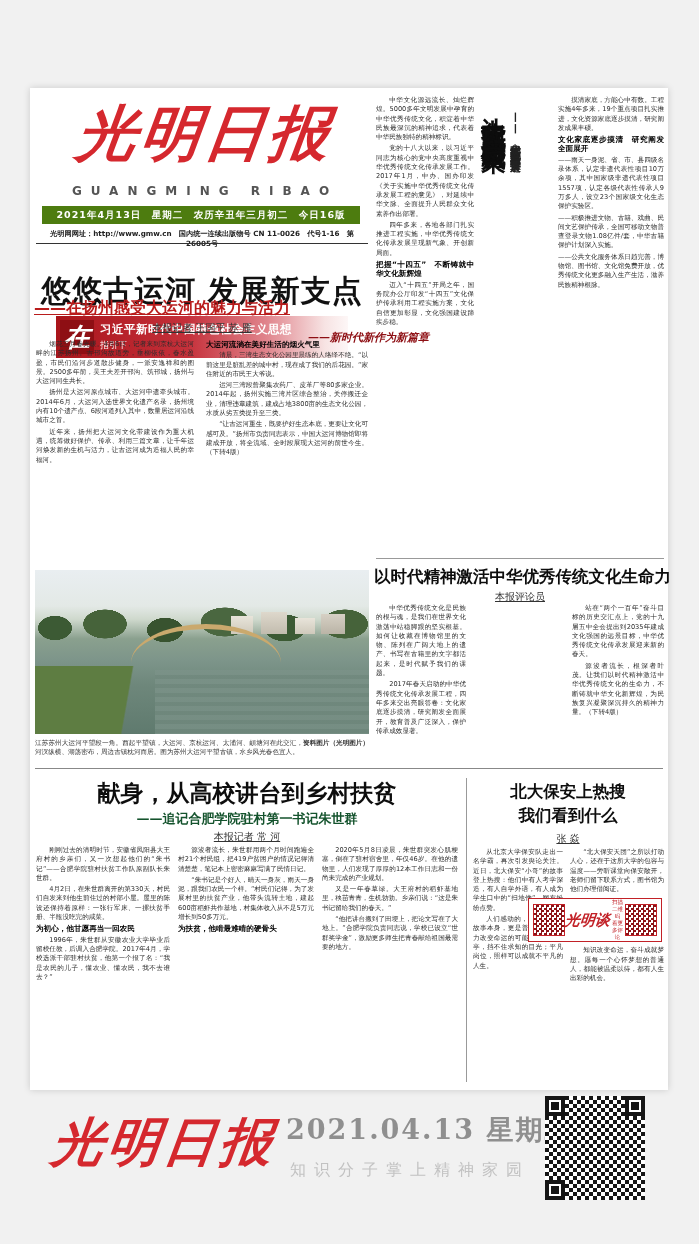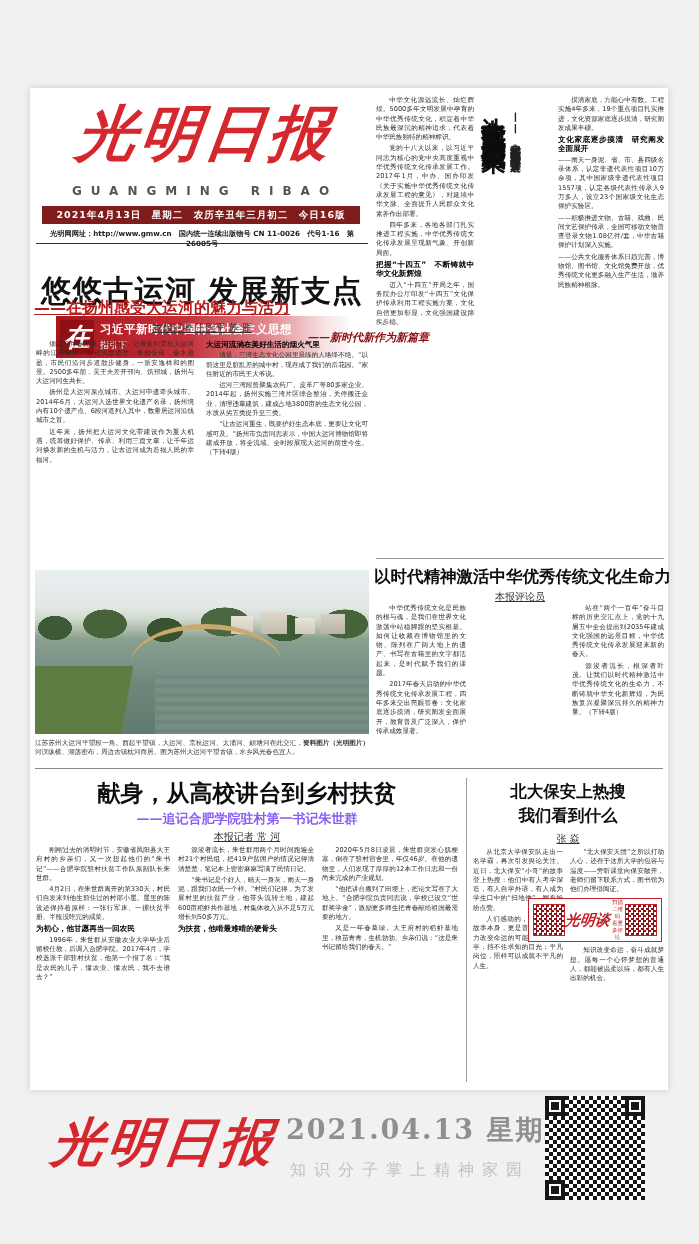--- a/index.html
+++ b/index.html
@@ -17,21 +17,21 @@
   
   .logo{
     font-family:"DejaVu Serif","Liberation Serif",serif;
     font-style:italic;font-weight:bold;color:#d5282e;
     transform:skewX(-7deg);letter-spacing:4px;white-space:nowrap;
   }
   .masthead-logo{left:30px;top:6px;width:290px;font-size:60px;text-align:center;}
   .pinyin{left:30px;top:96px;width:290px;text-align:center;color:#555;
     font-size:12px;letter-spacing:9px;font-weight:bold;}
   .datebar{
-    left:12px;top:118px;width:318px;height:18px;background:#7f1d1d;color:#fff;
+    left:12px;top:118px;width:318px;height:18px;background:#4d7c0f;color:#fff;
     font-size:9.5px;line-height:18px;text-align:center;font-weight:bold;letter-spacing:1px;}
   .infoline{left:8px;top:141px;width:328px;text-align:center;font-size:7.2px;color:#222;font-weight:bold;}
   .mastrule{left:6px;top:155px;width:332px;height:0;border-top:1.6px solid #333;}
   
   .lead-head{left:4px;top:183px;width:336px;text-align:center;font-size:30px;
     font-weight:900;letter-spacing:1px;color:#111;white-space:nowrap;}
   .lead-sub{left:4px;top:210px;width:336px;text-align:left;font-size:16px;font-weight:bold;color:#b91c1c;text-decoration:underline;}
   .byline{font-size:10px;color:#333;text-align:center;text-decoration:underline;}
   .banner{
     left:26px;top:228px;width:292px;height:42px;display:flex;align-items:center;
@@ -93,21 +93,21 @@
   
   .com-head{left:344px;top:478px;width:292px;text-align:right;font-size:16.5px;
     font-weight:900;color:#0d0d0d;white-space:nowrap;letter-spacing:0;}
   .com-byline{left:344px;top:502px;width:292px;}
   .com-col1{left:346px;top:516px;width:90px;height:162px;}
   .com-col2{left:443px;top:516px;width:92px;height:162px;}
   .com-col3{left:542px;top:516px;width:92px;height:162px;}
   
   .tri-head{left:5px;top:690px;width:424px;text-align:center;font-size:23px;
     font-weight:900;color:#0d0d0d;white-space:nowrap;}
-  .tri-sub{left:5px;top:722px;width:424px;text-align:center;font-size:13px;font-weight:bold;color:#8b5cf6;}
+  .tri-sub{left:5px;top:722px;width:424px;text-align:center;font-size:13px;font-weight:bold;color:#14532d;}
   .tri-byline{left:5px;top:742px;width:424px;}
   .tri-col1{left:6px;top:758px;width:134px;height:238px;}
   .tri-col2{left:148px;top:758px;width:136px;height:238px;}
   .tri-col3{left:292px;top:758px;width:136px;height:238px;}
   .vdivider{left:436px;top:690px;height:304px;border-left:1px solid #999;}
   .sec-head{left:442px;top:692px;width:192px;text-align:center;font-size:16.5px;
     font-weight:900;color:#0d0d0d;line-height:24px;}
   .sec-byline{left:442px;top:744px;width:192px;}
   .sec-col1{left:443px;top:760px;width:90px;height:234px;}
   .sec-col2{left:540px;top:760px;width:94px;height:234px;overflow:visible;}
@@ -225,22 +225,22 @@
     <p class="insethead">为初心，他甘愿再当一回农民</p>
     <p>1996年，朱世群从安徽农业大学毕业后留校任教，后调入合肥学院。2017年4月，学校选派干部驻村扶贫，他第一个报了名：“我是农民的儿子，懂农业、懂农民，我不去谁去？”</p>
   </div>
   <div class="abs bodycol tri-col2">
     <p>源浚者流长，朱世群用两个月时间跑遍全村21个村民组，把419户贫困户的情况记得清清楚楚，笔记本上密密麻麻写满了民情日记。</p>
     <p>“朱书记是个好人，晴天一身灰，雨天一身泥，跟我们农民一个样。”村民们记得，为了发展村里的扶贫产业，他带头流转土地，建起600亩稻虾共作基地，村集体收入从不足5万元增长到50多万元。</p>
     <p class="insethead">为扶贫，他啃最难啃的硬骨头</p>
   </div>
   <div class="abs bodycol tri-col3">
     <p>2020年5月8日凌晨，朱世群突发心肌梗塞，倒在了驻村宿舍里，年仅46岁。在他的遗物里，人们发现了厚厚的12本工作日志和一份尚未完成的产业规划。</p>
+    <p>又是一年春草绿。大王府村的稻虾基地里，秧苗青青，生机勃勃。乡亲们说：“这是朱书记留给我们的春天。”</p>
     <p>“他把讲台搬到了田埂上，把论文写在了大地上。”合肥学院负责同志说，学校已设立“世群奖学金”，激励更多师生把青春献给祖国最需要的地方。</p>
-    <p>又是一年春草绿。大王府村的稻虾基地里，秧苗青青，生机勃勃。乡亲们说：“这是朱书记留给我们的春天。”</p>
   </div>
 
   <div class="abs vdivider"></div>
 
   <div class="abs sec-head">
     <div>北大保安上热搜</div>
     <div>我们看到什么</div>
   </div>
   <div class="abs byline sec-byline">张 焱</div>
   <div class="abs bodycol sec-col1">

